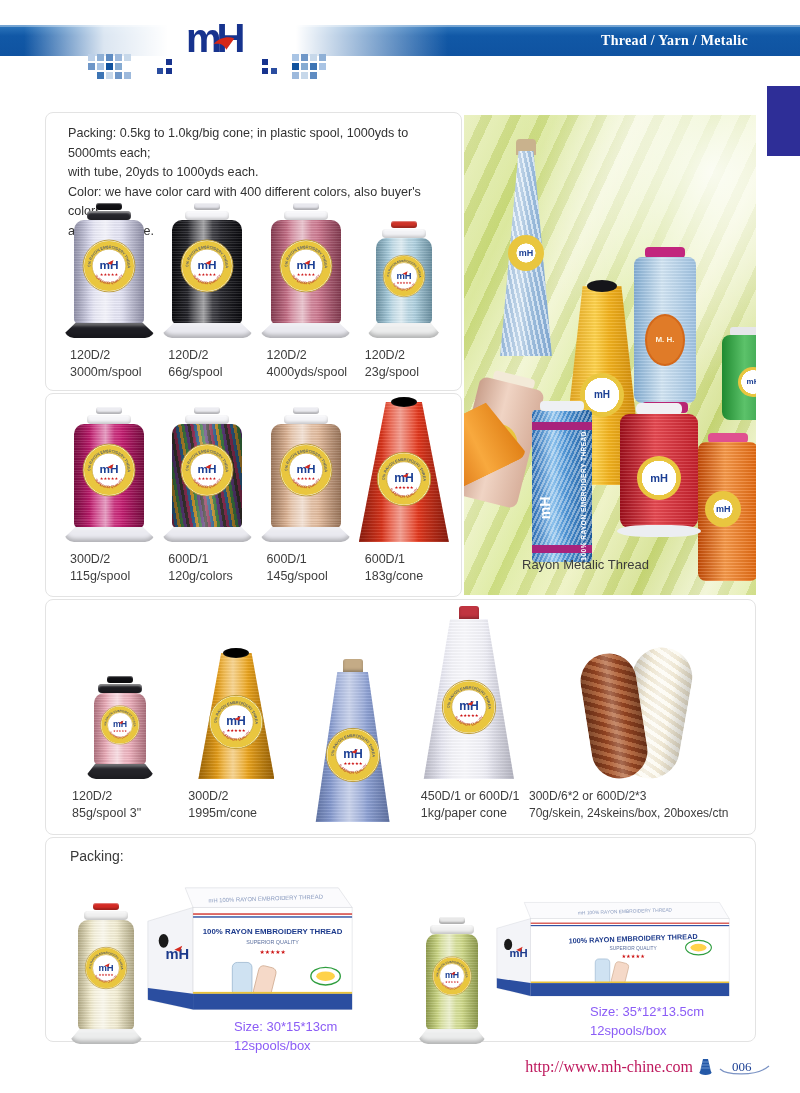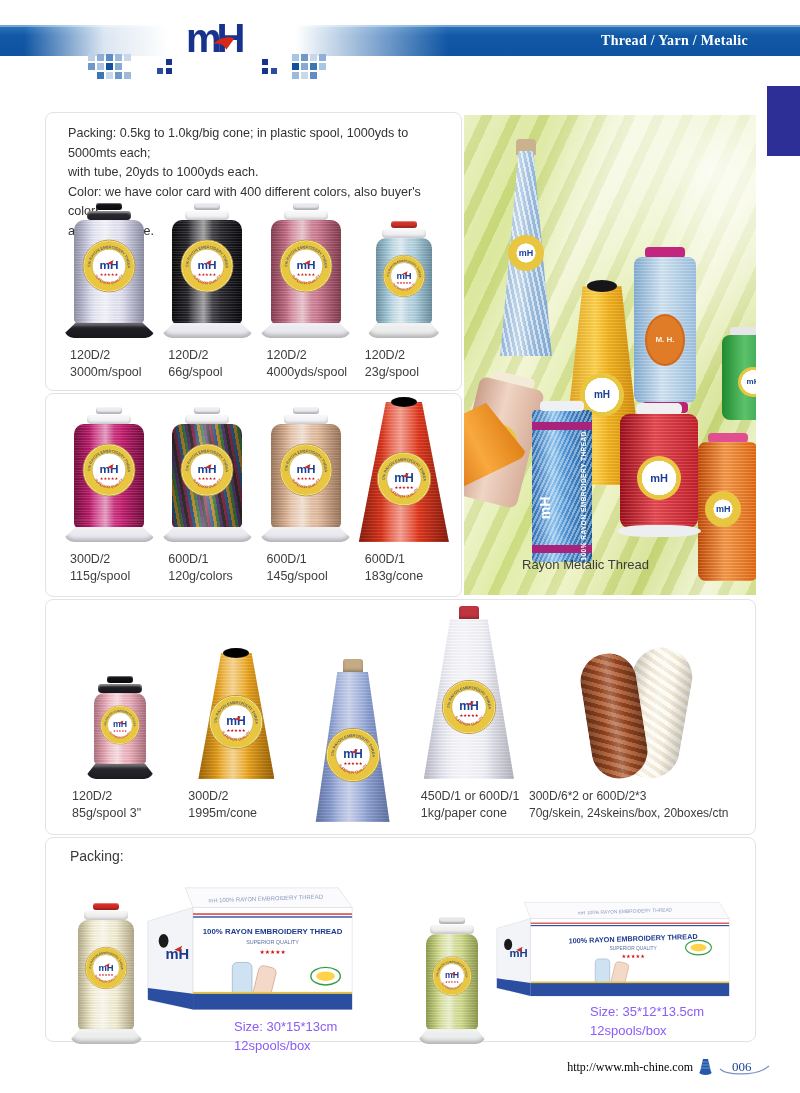--- a/index.html
+++ b/index.html
@@ -197,21 +197,21 @@
   .pack-spool-wrap{position:absolute;left:6px;bottom:-4px}
   .pack-box{position:absolute}
   .pg1 .pack-box{left:78px;top:4px;width:216px}
   .pg2 .pack-box{left:80px;top:22px;width:242px}
   .pack-cap{position:absolute;font-size:13px;line-height:19px;color:#8b5cf6}
   .pg1 .pack-cap{left:170px;top:143px}
   .pg2 .pack-cap{left:178px;top:128px}
 
   
   .footer{position:absolute;left:0;right:28px;top:1056px;display:flex;justify-content:flex-end;align-items:center;gap:5px}
-  .f-url{font-family:"Liberation Serif",serif;font-size:12px;color:#000000;text-decoration:none}
+  .f-url{font-family:"Liberation Serif",serif;font-size:16px;color:#be185d;text-decoration:none}
   .lbl{display:block}
 </style>
 </head>
 <body>
 
 <svg width="0" height="0" style="position:absolute" aria-hidden="true">
   <defs>
     <path id="arcTop" d="M 9.5 31 A 20.5 20.5 0 0 1 50.5 31" fill="none"></path>
     <path id="arcBot" d="M 12.5 32.5 A 17.5 17.5 0 0 0 47.5 32.5" fill="none"></path>
   </defs>

